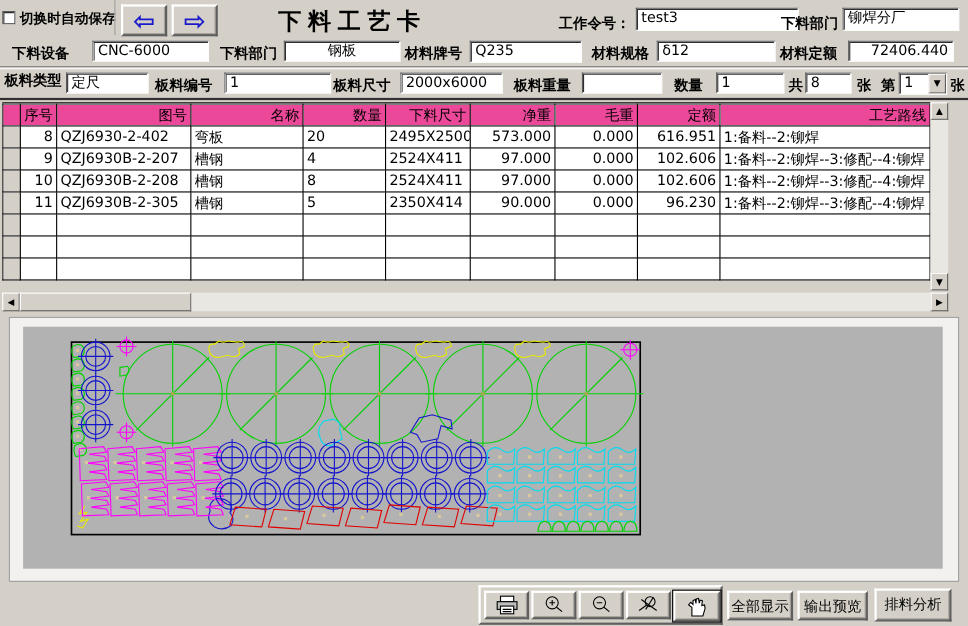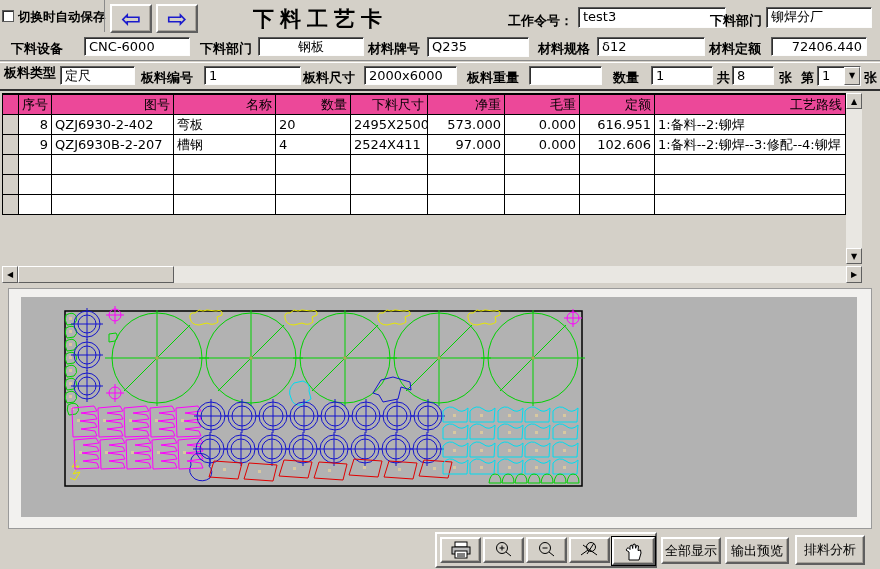--- a/index.html
+++ b/index.html
@@ -187,20 +187,44 @@
       <td>QZJ6930B-2-207</td>
       <td>槽钢</td>
       <td>4</td>
       <td>2524X411</td>
       <td class="num">97.000</td>
       <td class="num">0.000</td>
       <td class="num">102.606</td>
       <td>1:备料--2:铆焊--3:修配--4:铆焊</td>
     </tr>
     <tr>
+      <td class="sel"></td>
+      <td class="num">10</td>
+      <td>QZJ6930B-2-208</td>
+      <td>槽钢</td>
+      <td>8</td>
+      <td>2524X411</td>
+      <td class="num">97.000</td>
+      <td class="num">0.000</td>
+      <td class="num">102.606</td>
+      <td>1:备料--2:铆焊--3:修配--4:铆焊</td>
+    </tr>
+    <tr>
+      <td class="sel"></td>
+      <td class="num">11</td>
+      <td>QZJ6930B-2-305</td>
+      <td>槽钢</td>
+      <td>5</td>
+      <td>2350X414</td>
+      <td class="num">90.000</td>
+      <td class="num">0.000</td>
+      <td class="num">96.230</td>
+      <td>1:备料--2:铆焊--3:修配--4:铆焊</td>
+    </tr>
+    <tr>
           <td class="sel"></td>
           <td></td>
           <td></td>
           <td></td>
           <td></td>
           <td></td>
           <td></td>
           <td></td>
           <td></td>
           <td></td>

